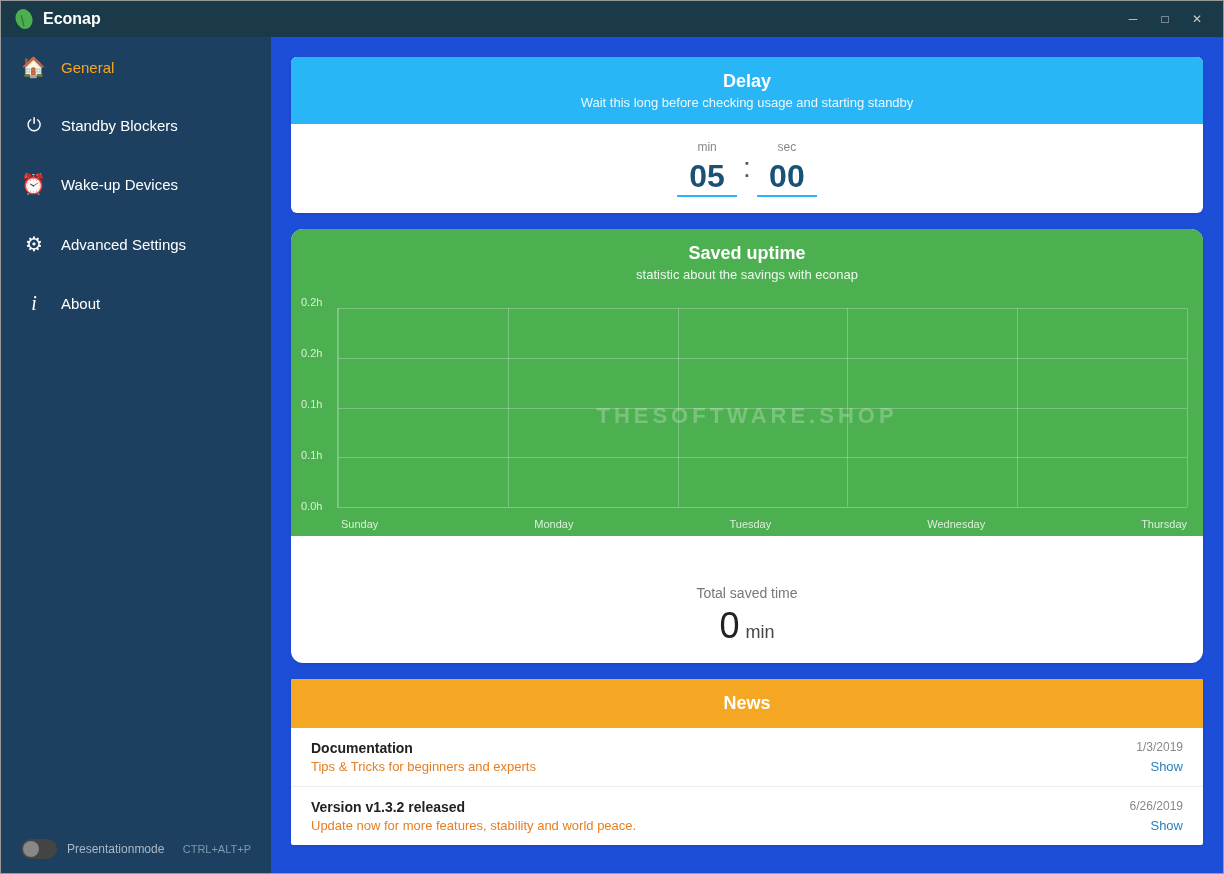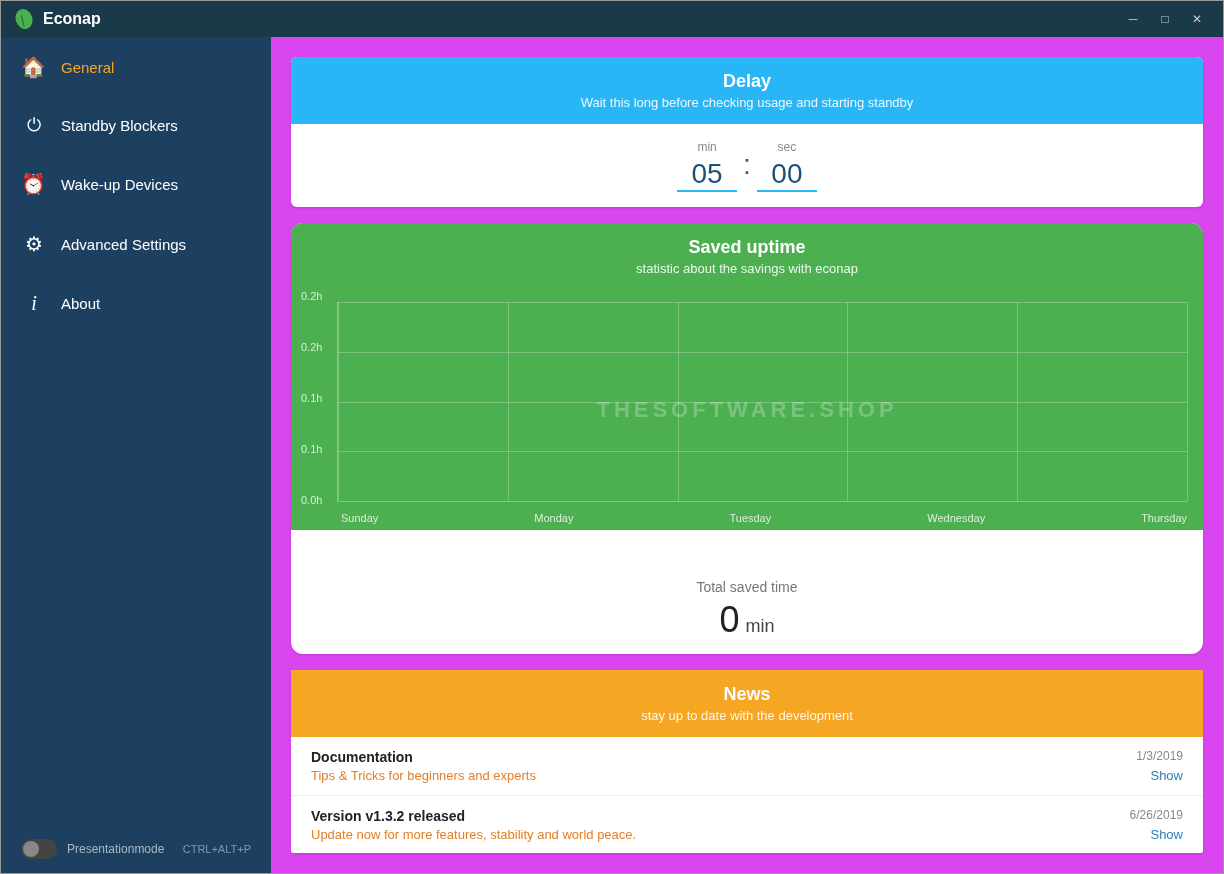--- a/index.html
+++ b/index.html
@@ -112,21 +112,21 @@
       top: 2px;
       left: 2px;
     }
     .shortcut-label {
       font-size: 11px;
       color: #7a9ab0;
       margin-left: auto;
     }
     .content-area {
       flex: 1;
-      background: #d946ef;
+      background: #1d4ed8;
       padding: 20px;
       overflow-y: auto;
       display: flex;
       flex-direction: column;
       gap: 16px;
     }
     
     .delay-card {
       background: white;
       border-radius: 6px;
@@ -159,22 +159,22 @@
       display: flex;
       flex-direction: column;
       align-items: center;
     }
     .time-label {
       font-size: 12px;
       color: #888;
       margin-bottom: 4px;
     }
     .time-value {
-      font-size: 28px;
-      font-weight: 400;
+      font-size: 32px;
+      font-weight: 700;
       color: #1a5276;
       border-bottom: 2px solid #29b6f6;
       padding: 0 8px;
       min-width: 60px;
       text-align: center;
     }
     .time-separator {
       font-size: 28px;
       font-weight: 500;
       color: #555;
@@ -458,21 +458,20 @@
           <div class="uptime-total-value">
             <span>0</span>
             <span class="uptime-total-unit">min</span>
           </div>
         </div>
       </div>
 
       <div class="news-card">
         <div class="news-header">
           <h2>News</h2>
-          <p>stay up to date with the development</p>
         </div>
         <div class="news-item">
           <div class="news-item-header">
             <span class="news-item-title">Documentation</span>
             <span class="news-item-date">1/3/2019</span>
           </div>
           <div class="news-item-body">
             <span class="news-item-desc">Tips &amp; Tricks for beginners and experts</span>
             <a class="news-item-link">Show</a>
           </div>

